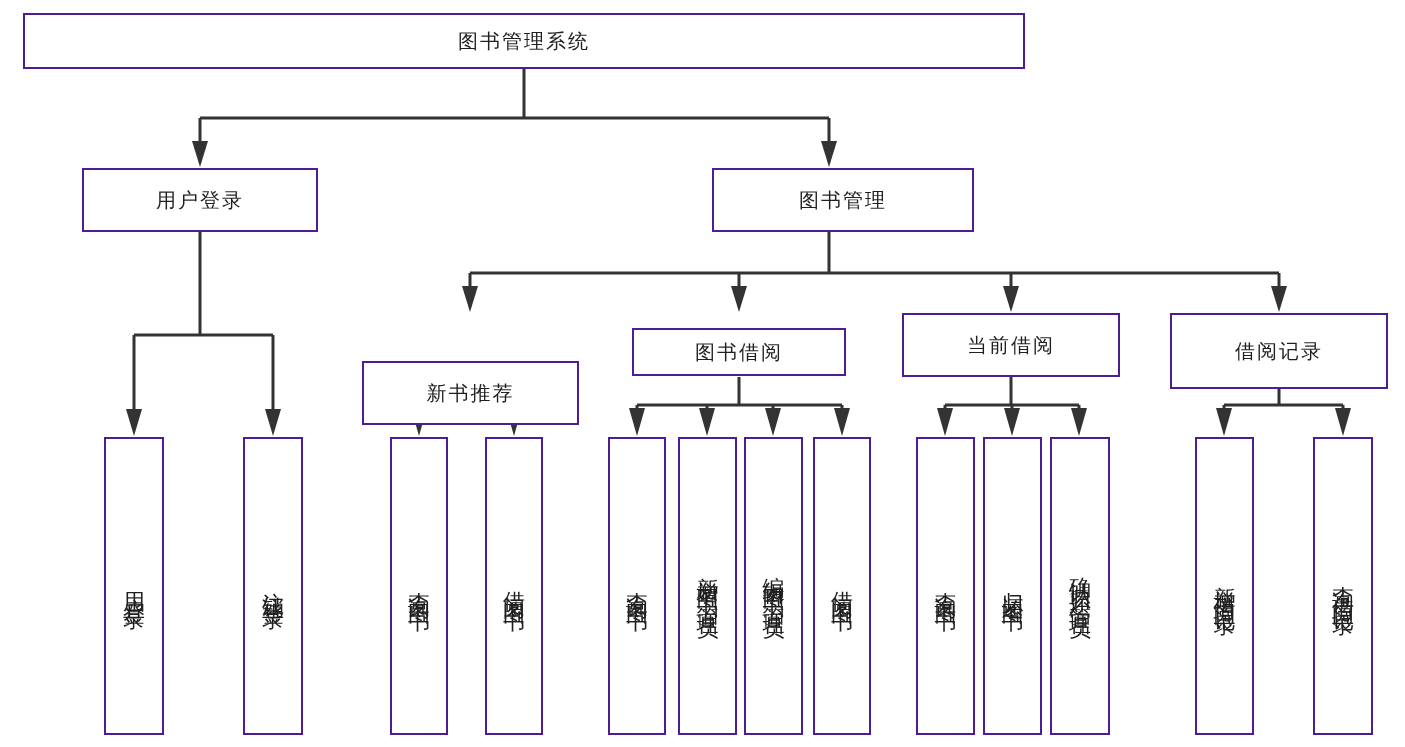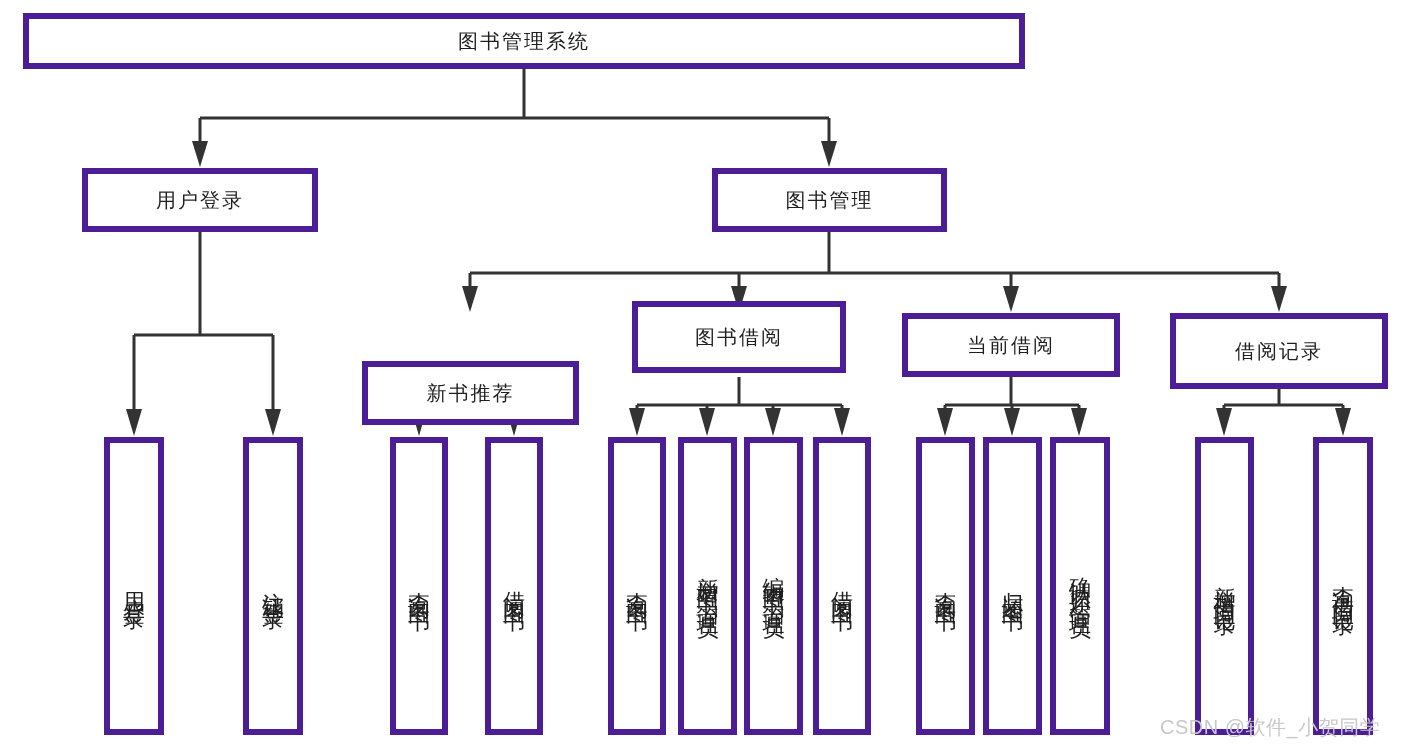--- a/index.html
+++ b/index.html
@@ -16,21 +16,21 @@
 
   svg.connectors {
     position: absolute;
     left: 0; top: 0;
     width: 1405px; height: 747px;
     z-index: 1;
   }
 
   .node {
     position: absolute;
-    border: 6px solid #4c1d95;
+    border: 2px solid #4c1d95;
     background: #ffffff;
     display: flex;
     align-items: center;
     justify-content: center;
     color: #1f1f1f;
     z-index: 2;
   }
   .node.h .lbl {
     font-size: 20px;
     letter-spacing: 2px;
@@ -110,28 +110,28 @@
     </g>
   </svg>
 
   <div class="node h" style="left:23px;top:13px;width:1002px;height:56px;">
     <span class="lbl">图书管理系统</span>
   </div>
 
   <div class="node h" style="left:82px;top:168px;width:236px;height:64px;">
     <span class="lbl">用户登录</span>
   </div>
-  <div class="node h" style="left:712px;top:168px;width:235px;height:64px;">
+  <div class="node h" style="left:712px;top:168px;width:262px;height:64px;">
     <span class="lbl">图书管理</span>
   </div>
 
   <div class="node h" style="left:362px;top:313px;width:217px;height:64px;margin-top:48px;">
     <span class="lbl">新书推荐</span>
   </div>
-  <div class="node h" style="left:632px;top:301px;width:214px;height:72px;">
+  <div class="node h" style="left:632px;top:328px;width:214px;height:48px;">
     <span class="lbl">图书借阅</span>
   </div>
   <div class="node h" style="left:902px;top:313px;width:218px;height:64px;">
     <span class="lbl">当前借阅</span>
   </div>
   <div class="node h" style="left:1170px;top:313px;width:218px;height:76px;">
     <span class="lbl">借阅记录</span>
   </div>
 
   <div class="node v" style="left:104px;top:437px;width:60px;height:298px;">
@@ -171,15 +171,14 @@
     <span class="lbl">确认归还（管理员）</span>
   </div>
 
   <div class="node v" style="left:1195px;top:437px;width:59px;height:298px;">
     <span class="lbl">新增借阅记录</span>
   </div>
   <div class="node v" style="left:1313px;top:437px;width:60px;height:298px;">
     <span class="lbl">查询借阅记录</span>
   </div>
 
-  <div class="watermark">CSDN @软件_小贺同学</div>
 
 </div>
 
 </body></html>

